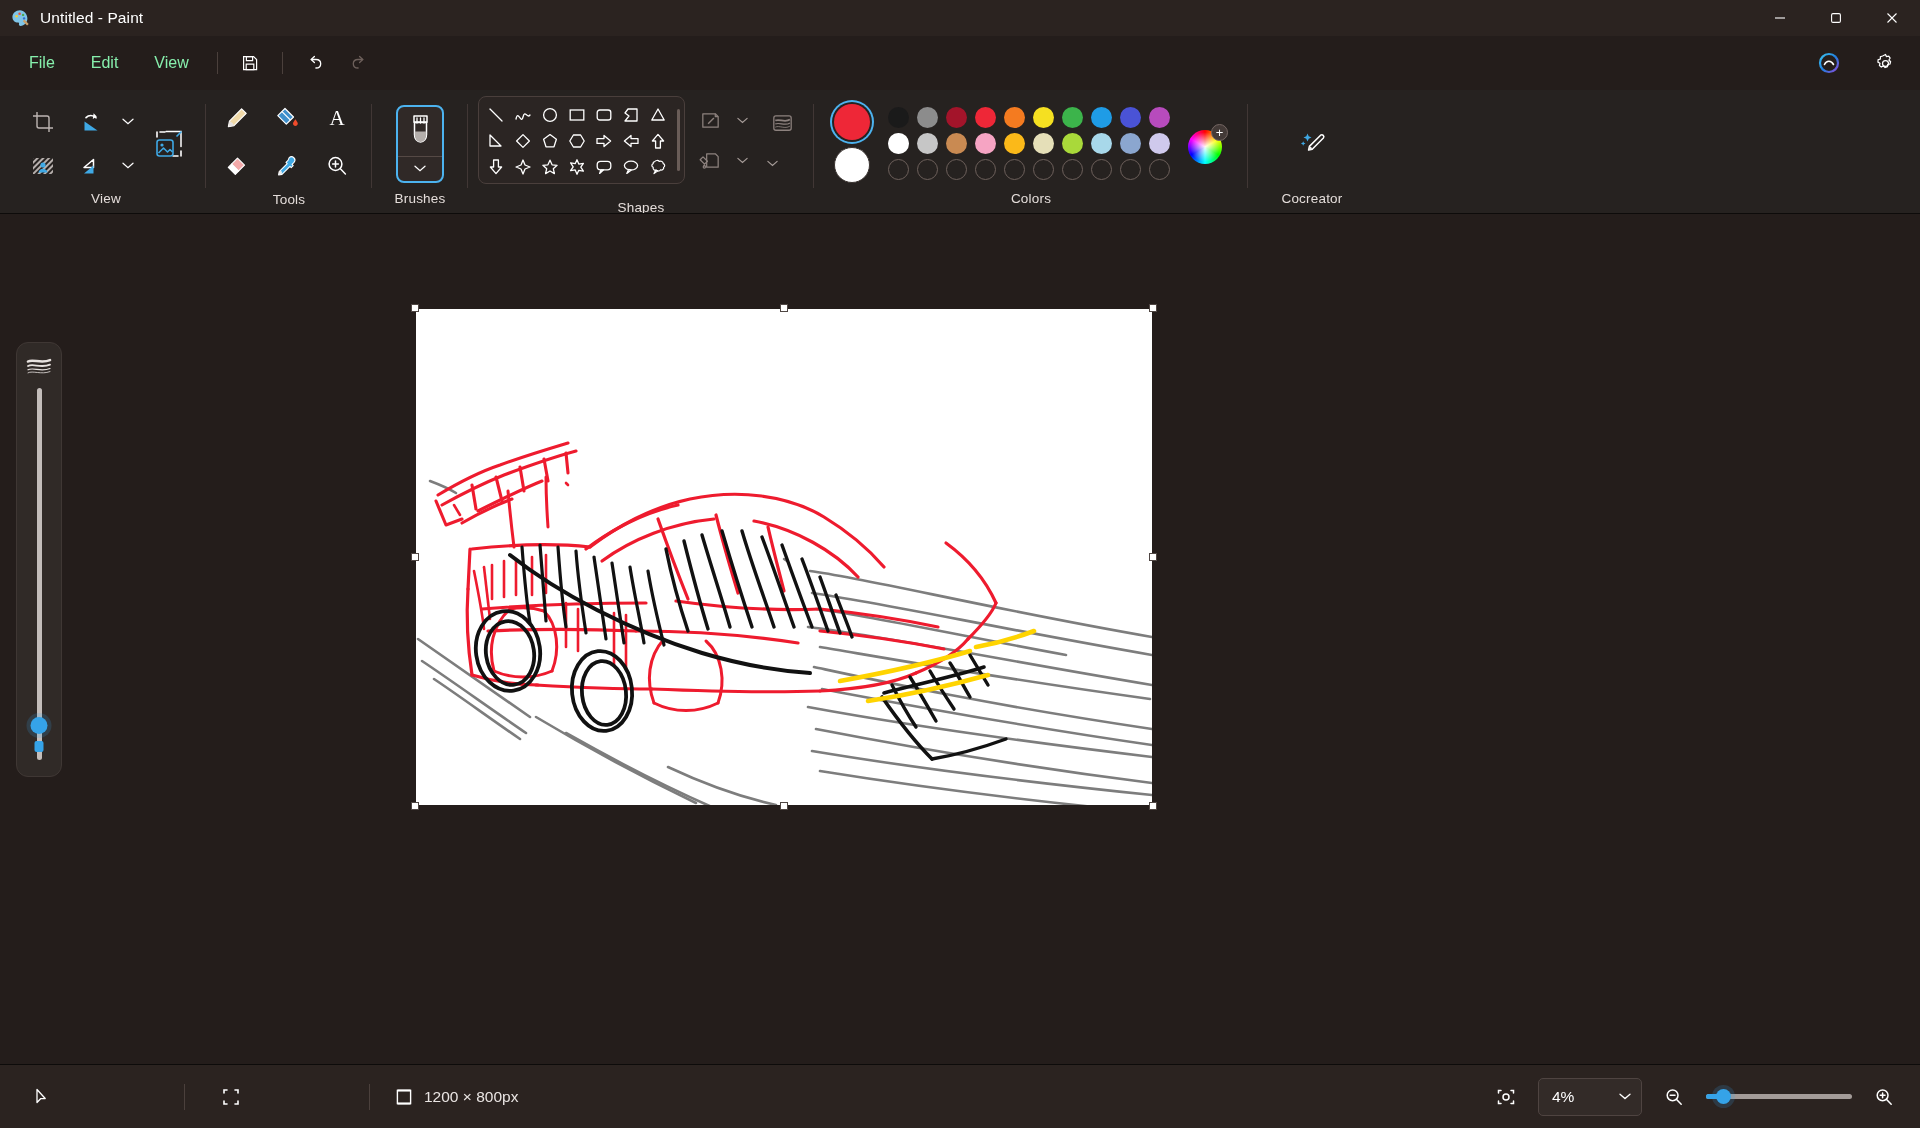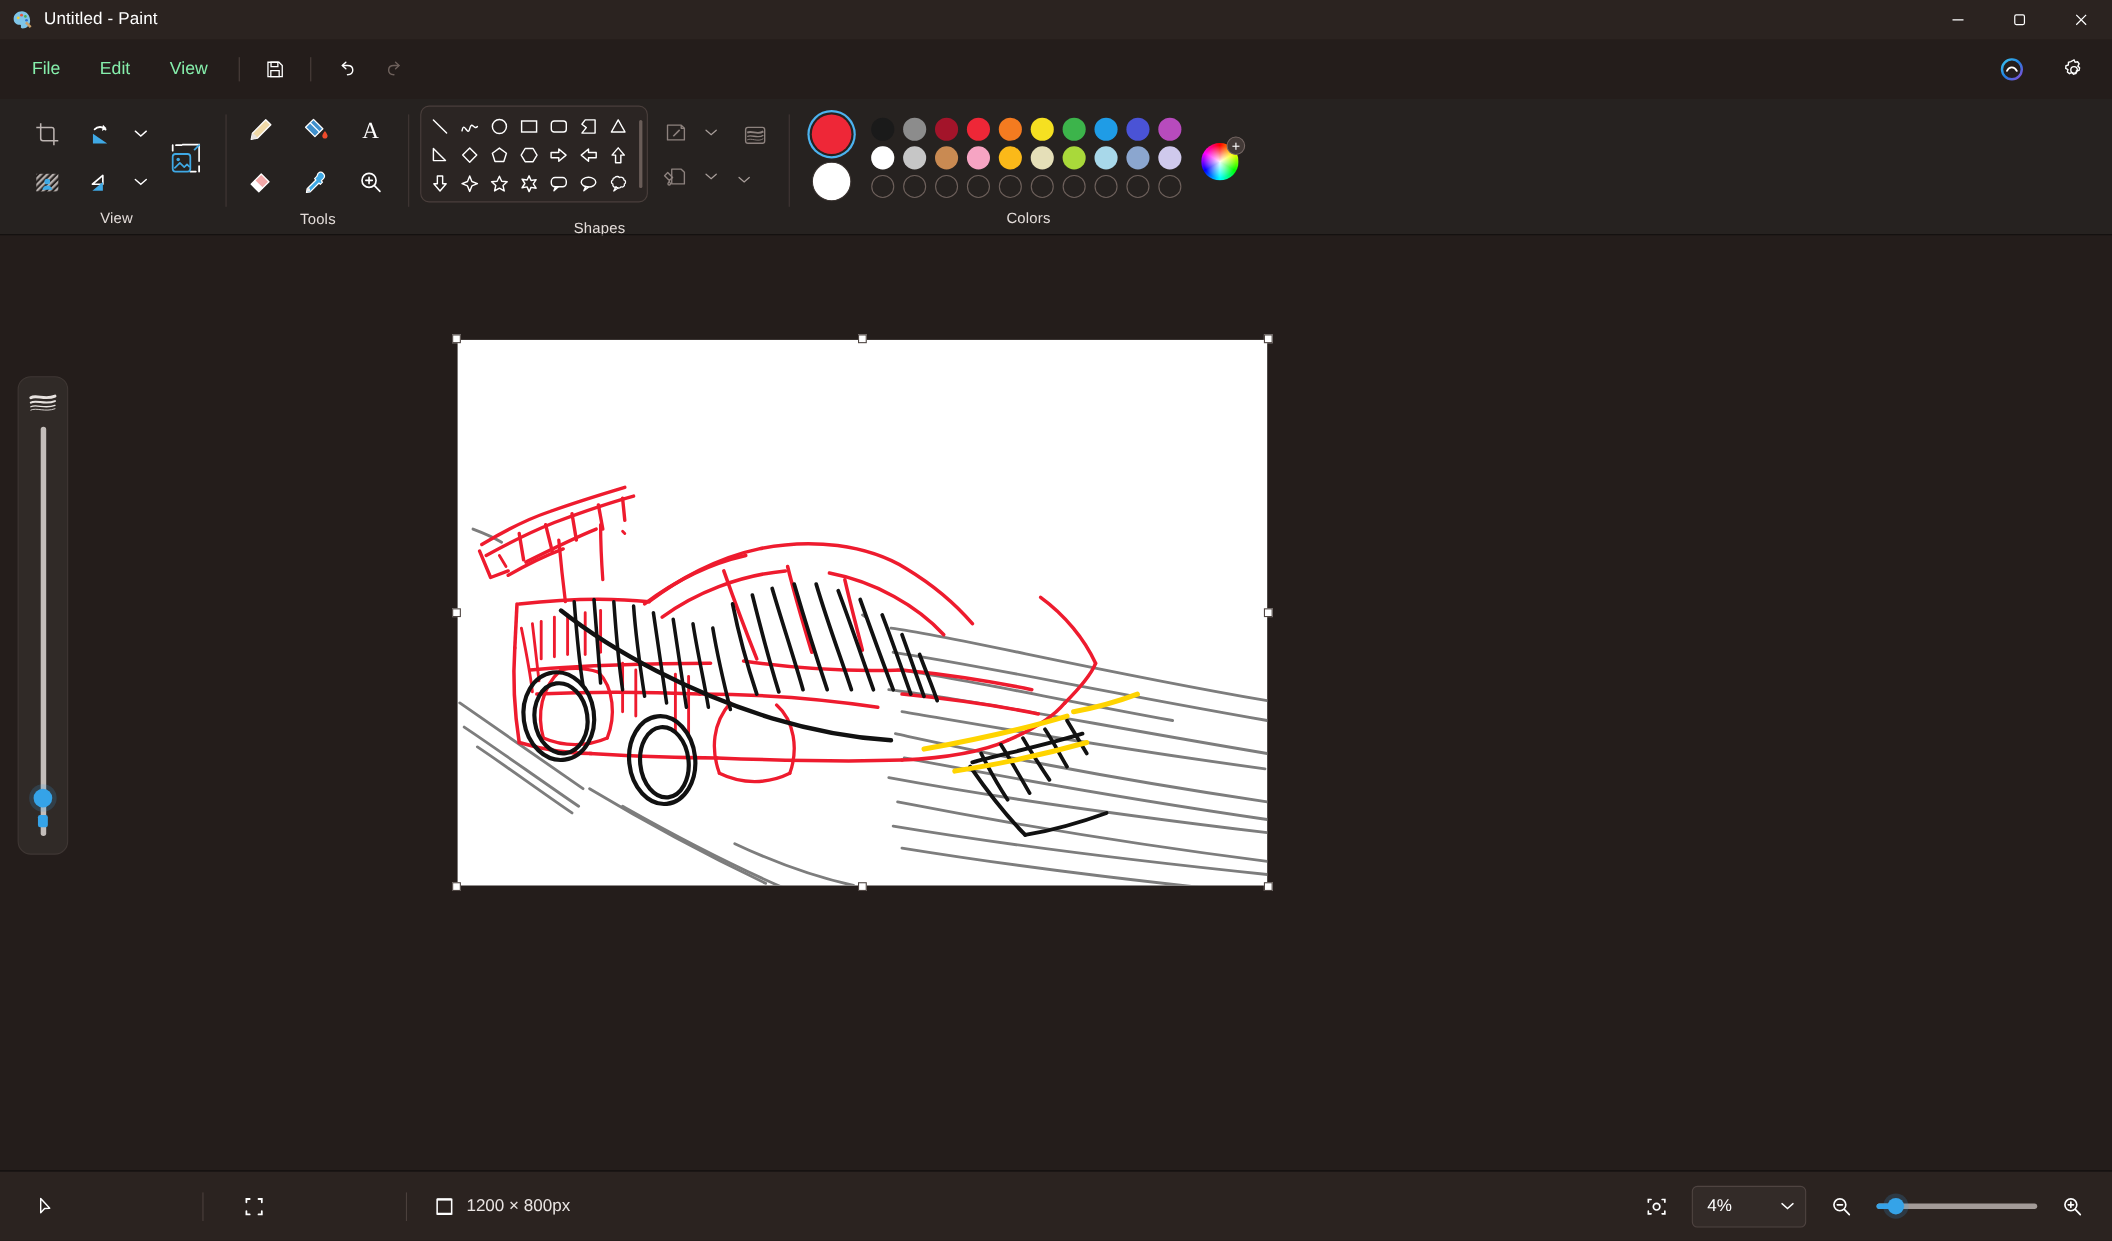--- a/index.html
+++ b/index.html
@@ -405,20 +405,41 @@
             <svg width="26" height="26" viewBox="0 0 26 26" fill="none" stroke="#fff" stroke-width="1.5">
               <circle cx="11.5" cy="11" r="6.4"></circle>
               <path d="M16.4 15.8l5 5.2M8.6 11h5.8M11.5 8.1v5.8" stroke-linecap="round"></path>
             </svg>
           </div>
         </div>
       </div>
       <div class="group-label">Tools</div>
     </div>
 
+    <div class="group brushes-group">
+      <div class="group-body">
+        <div class="brush-btn">
+          <div class="brush-top">
+            <svg width="27" height="38" viewBox="0 0 27 38">
+              <path d="M7 4h13M7 4v6h13V4" fill="none" stroke="#fff" stroke-width="1.5" stroke-linecap="round"></path>
+              <path d="M10 6v5M13.5 6v5M17 6v5" stroke="#fff" stroke-width="1.3" stroke-linecap="round"></path>
+              <path d="M7.5 10.5h12v12c0 4.4-2.6 7.5-6 7.5s-6-3.1-6-7.5z" fill="none" stroke="#fff" stroke-width="1.5"></path>
+              <path d="M7.8 19.5h11.4v3c0 4.4-2.6 7.5-5.7 7.5s-5.7-3.1-5.7-7.5z" fill="#b4aeab"></path>
+            </svg>
+          </div>
+          <div class="brush-div"></div>
+          <div class="brush-chev">
+            <svg width="14" height="9" viewBox="0 0 14 9">
+                <path d="M2 2.2l5 4.4 5-4.4" fill="none" stroke="#fff" stroke-width="1.25" stroke-linecap="round"></path>
+              </svg>
+          </div>
+        </div>
+      </div>
+      <div class="group-label">Brushes</div>
+    </div>
 
     <div class="group shapes-group">
       <div class="group-body">
         <div class="shapes-wrap">
           <div class="shapes-panel">
             <div class="shapes-grid">
 
               <div class="shape-cell">
                   <svg width="20" height="20" viewBox="0 0 20 20" fill="none" stroke="#fff" stroke-width="1.3" stroke-linecap="round">
                     <path d="M4 4l12 12"></path>
@@ -684,20 +705,33 @@
             </div>
           <div class="wheel-wrap">
             <div class="wheel"></div>
             <div class="wheel-plus">+</div>
           </div>
         </div>
       </div>
       <div class="group-label">Colors</div>
     </div>
 
+    <div class="group cocreator-group">
+      <div class="group-body">
+        <div class="tool-btn" style="width:56px;height:50px;">
+          <svg width="32" height="32" viewBox="0 0 32 32">
+            <path d="M11.5 5.5l1.2 2.8 2.8 1.2-2.8 1.2-1.2 2.8-1.2-2.8L7.5 9.5l2.8-1.2z" fill="#3fa9e5"></path>
+            <path d="M7.2 13.2l.7 1.6 1.6.7-1.6.7-.7 1.6-.7-1.6-1.6-.7 1.6-.7z" fill="#3fa9e5"></path>
+            <path d="M24.6 7.2a2 2 0 012.8 2.8L16.2 21.2l-3.6.8.8-3.6z" fill="none" stroke="#fff" stroke-width="1.5" stroke-linejoin="round"></path>
+            <path d="M12.6 22l.8-3.6 2 .8.8 2z" fill="#efeceb"></path>
+          </svg>
+        </div>
+      </div>
+      <div class="group-label">Cocreator</div>
+    </div>
 
 
   </div>
 
   <div class="canvas-area">
 
     <div class="size-panel">
       <span class="size-icon">
         <svg width="26" height="20" viewBox="0 0 26 20" fill="none" stroke="#e7e2df" stroke-linecap="round">
           <path d="M2 5.5c5-3 13 2.6 22-1.4" stroke-width="2.6"></path>

